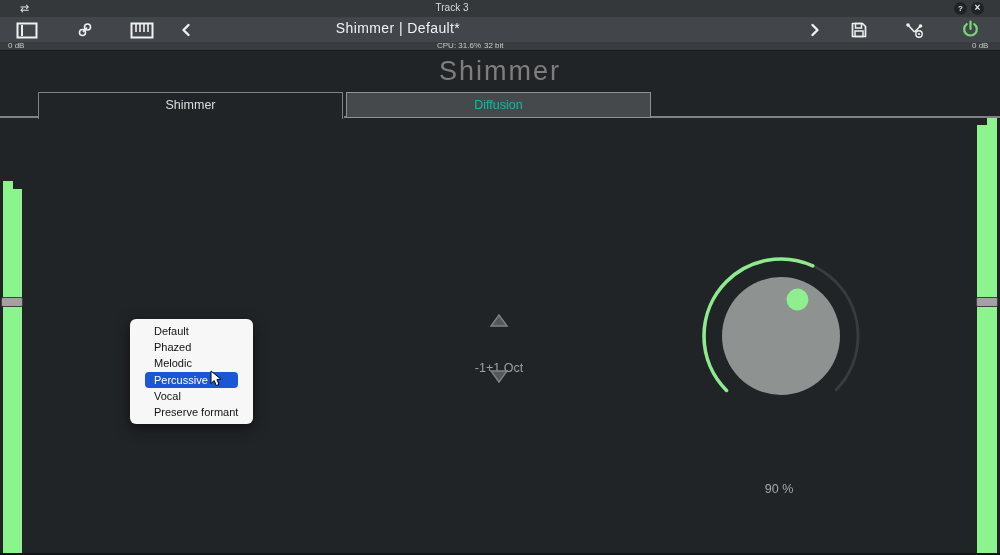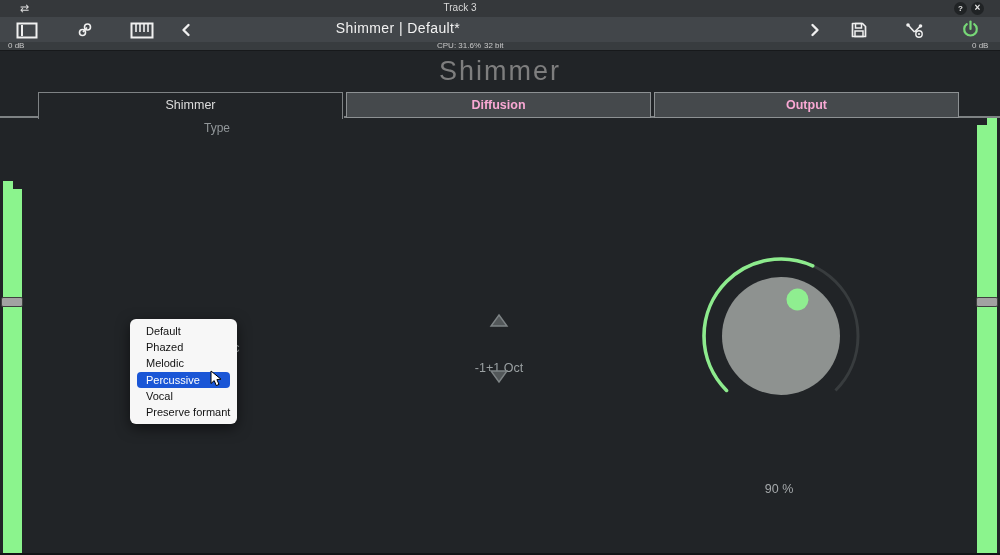--- a/index.html
+++ b/index.html
@@ -2,42 +2,42 @@
 <html><head>
 <meta charset="utf-8">
 <style>
   html,body{margin:0;padding:0;background:#000;}
   #app{position:relative;width:1000px;height:555px;background:#212427;overflow:hidden;
        font-family:"Liberation Sans",sans-serif;-webkit-font-smoothing:antialiased;}
   .abs{position:absolute;}
   
   .titlebar{left:0;top:0;width:1000px;height:17px;background:#35383b;}
   .swap-glyph{left:20px;top:1px;color:#dcdcdc;font-size:11px;line-height:15px;}
-  .track-title{left:8px;top:2px;width:808px;text-align:center;color:#d9d9d9;font-size:10px;padding-left:48px;}
+  .track-title{left:0;top:2px;width:808px;text-align:center;color:#d9d9d9;font-size:10px;padding-left:48px;}
   .circle-btn{top:2px;width:13px;height:13px;border-radius:50%;background:#202325;color:#e8e8e8;
               font-size:8px;font-weight:bold;text-align:center;line-height:13px;cursor:default;}
   
   .toolbar{left:0;top:17px;width:1000px;height:25px;background:#42464a;}
   .preset-title{left:0;top:20px;width:796px;text-align:center;color:#f2f2f2;font-size:14px;letter-spacing:.4px;}
   .tb-icon{color:#f0f0f0;}
   
   .infobar{left:0;top:42px;width:1000px;height:8px;background:#383c3f;border-bottom:1px solid #1a1c1e;}
   .info-txt{top:42px;color:#c9c9c9;font-size:8px;line-height:8px;}
   
   .plugin-title{left:0;top:56px;width:1000px;text-align:center;color:#7e7e7e;font-size:27px;
                 font-weight:300;letter-spacing:2px;}
   .tabline{top:116px;height:2px;background:#7e8284;}
   .tab{top:92px;height:24px;font-size:12.5px;text-align:center;line-height:24px;cursor:default;}
-  .tab-inactive{background:#45494c;border:1.5px solid #8d9193;color:#f9a8d4;font-weight:bold;}
+  .tab-inactive{background:#45494c;border:1.5px solid #8d9193;color:#14b8a6;}
   .tab-active{background:#212427;border:1.5px solid #7e8284;border-bottom:none;height:26px;color:#dcdcdc;z-index:3;}
   .sec-label{top:121px;width:200px;text-align:center;color:#92979a;font-size:12px;}
   .val-label{width:200px;text-align:center;color:#9ba1a3;font-size:12.5px;}
   
   .menu{left:130px;top:319px;width:99px;background:#f7f7f7;border-radius:6px;
-        box-shadow:0 4px 14px rgba(0,0,0,.55);padding:4px 4px;z-index:30;}
+        box-shadow:0 4px 14px rgba(0,0,0,.55);padding:4px 12px;z-index:30;}
   .menu-item{height:16.2px;line-height:16.2px;padding-left:12px;font-size:11px;color:#121212;cursor:default;}
   .menu-item.selected{margin:0 3px;padding-left:9px;background:#1a56d6;color:#fff;border-radius:4px;}
   
   .meter{background:#8bf48d;}
   .fader-handle{width:22px;height:10px;background:#a2a2a2;border:1px solid #3f3f3f;border-radius:2px;
                 box-sizing:border-box;cursor:ns-resize;}
   .bottom-strip{left:0;top:553px;width:1000px;height:2px;background:#121416;}
   .content-topline{left:0;top:50px;width:1000px;height:1px;background:#17191b;}
 </style>
 </head>
@@ -125,23 +125,21 @@
   <div class="abs info-txt" style="left:972px;">0 dB</div>
   <div class="abs content-topline"></div>
 
   <div class="abs plugin-title">Shimmer</div>
 
   <div class="abs tabline" style="left:0;width:40px;"></div>
   <div class="abs tabline" style="left:344px;width:656px;"></div>
 
   <div class="abs tab tab-active" style="left:38px;width:303px;">Shimmer</div>
   <div class="abs tab tab-inactive" style="left:346px;width:303px;">Diffusion</div>
-  <div class="abs tab tab-inactive" style="left:654px;width:303px;">Output</div>
 
-  <div class="abs sec-label" style="left:117px;">Type</div>
 
   <div class="abs val-label" style="left:118px;top:341px;z-index:1;">Melodic</div>
 
   <span class="abs" style="left:489px;top:313px;z-index:2;">
     <svg width="20" height="15" viewBox="0 0 20 15">
       <polygon points="10,2 18,13 2,13" fill="#53585a" stroke="#7e8486" stroke-width="1.4"></polygon>
     </svg>
   </span>
   <div class="abs val-label" style="left:399px;top:361px;">-1+1 Oct</div>
   <span class="abs" style="left:489px;top:369px;z-index:2;">

